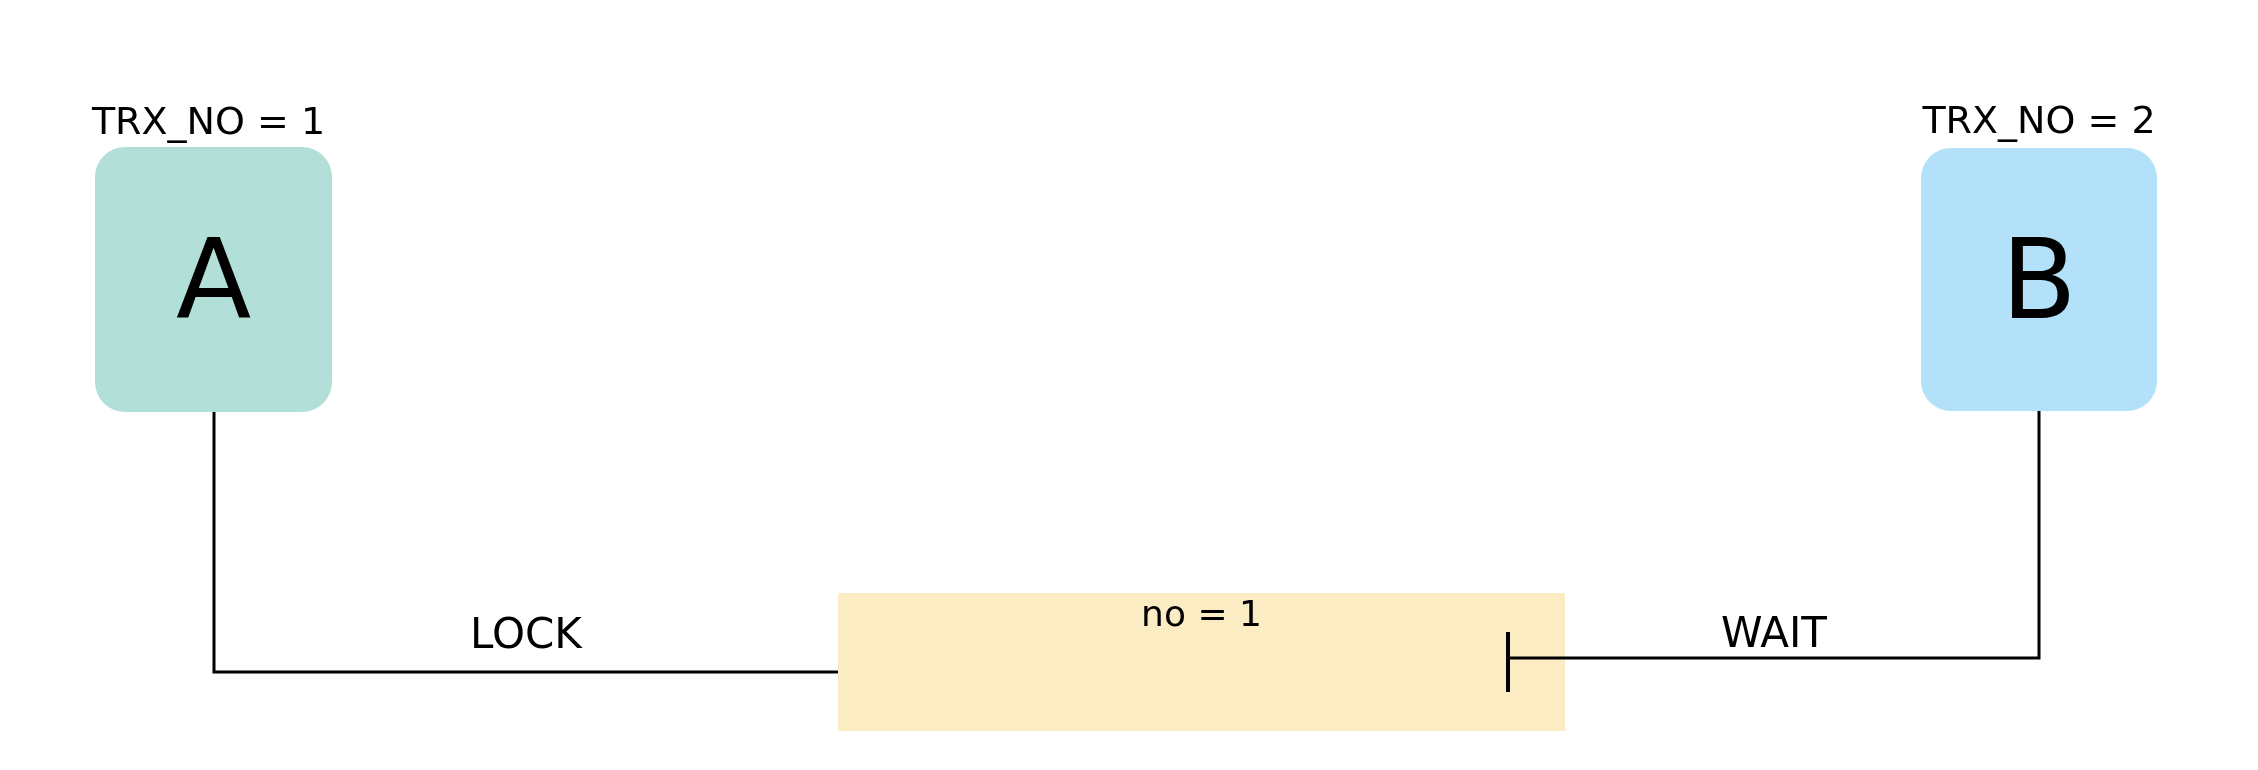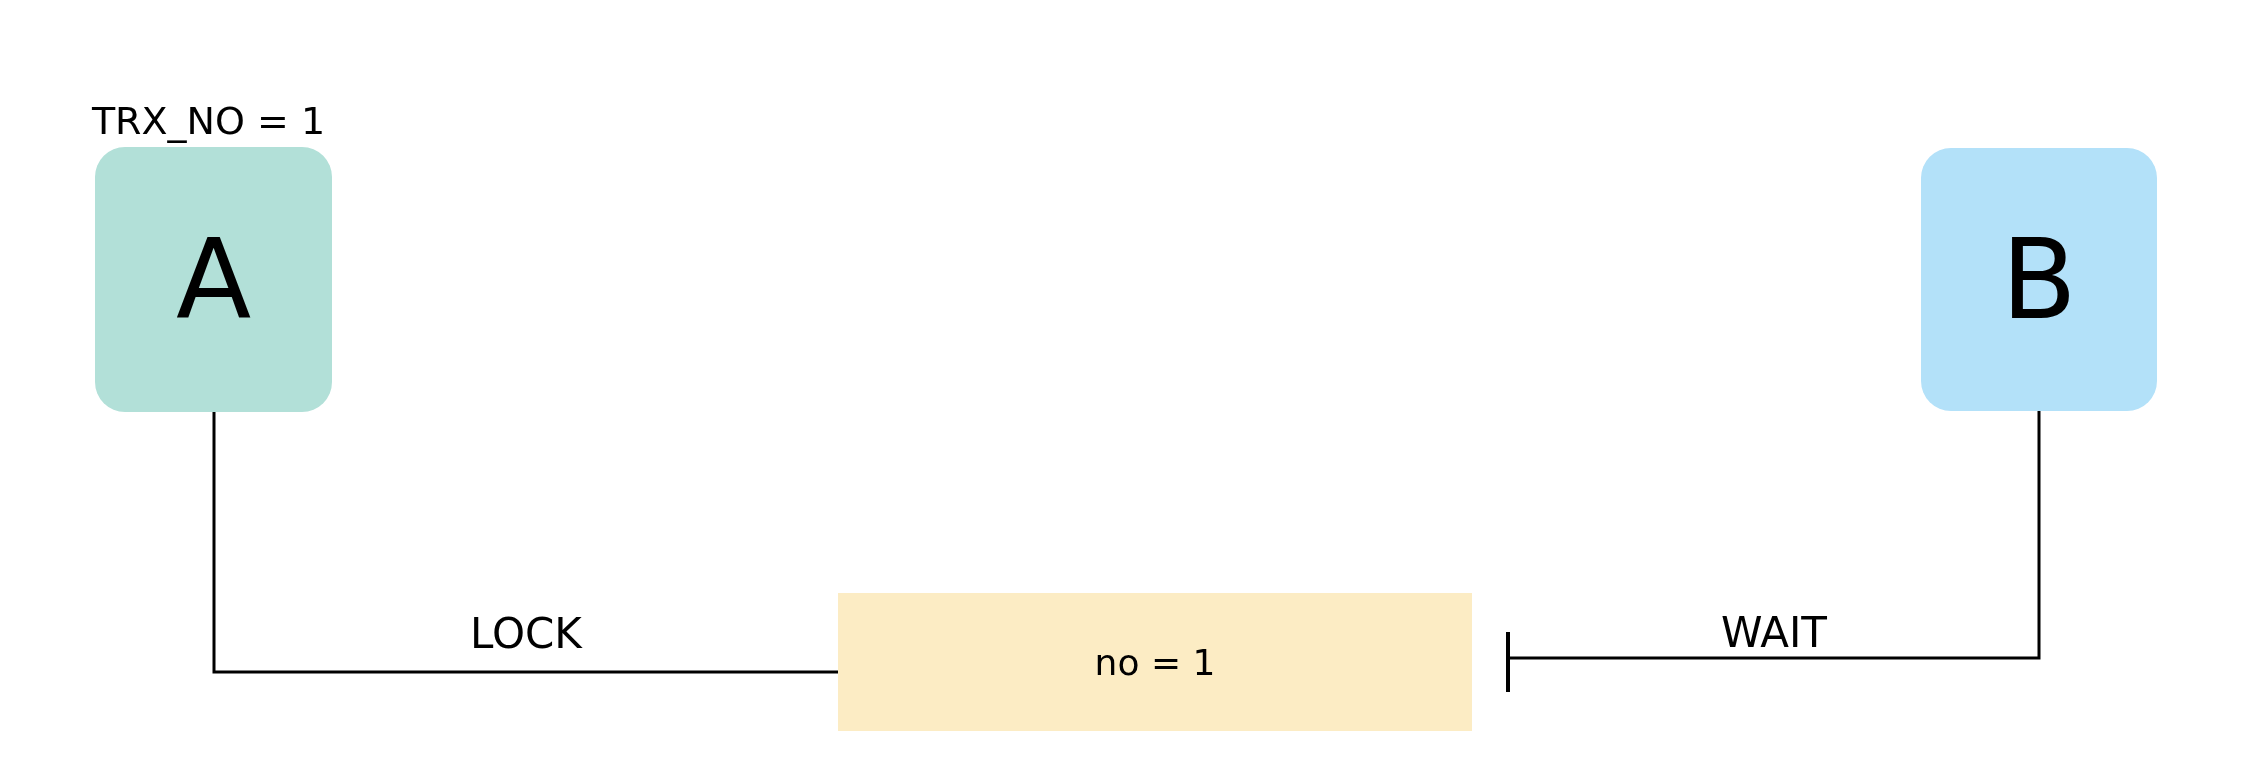--- a/index.html
+++ b/index.html
@@ -32,24 +32,24 @@
   }
   .node .node-letter {
     font-size: 110px;
     color: #000000;
     line-height: 1;
   }
   .resource-box {
     position: absolute;
     left: 838px;
     top: 593px;
-    width: 634px;
+    width: 727px;
     height: 138px;
     display: flex;
-    align-items: center;
+    align-items: flex-start;
     justify-content: center;
   }
   .resource-box .resource-label {
     font-size: 36px;
     color: #000000;
   }
   .edge-label {
     position: absolute;
     font-size: 42px;
     color: #000000;
@@ -82,20 +82,21 @@
 </head>
 <body>
 
 <div class="canvas">
 
   <div id="caption-a" class="node-caption">TRX_NO = 1</div>
   <div id="node-a" class="node" style="background-color: rgb(178, 224, 216);">
     <span class="node-letter">A</span>
   </div>
 
+  <div id="caption-b" class="node-caption">TRX_NO = 2</div>
   <div id="node-b" class="node" style="background-color: rgb(179, 225, 249);">
     <span class="node-letter">B</span>
   </div>
 
   <div class="resource-box" style="background-color: rgb(252, 236, 196);">
     <span class="resource-label">no = 1</span>
   </div>
 
   <div class="edge-label lock">LOCK</div>
   <div class="edge-label wait">WAIT</div>

